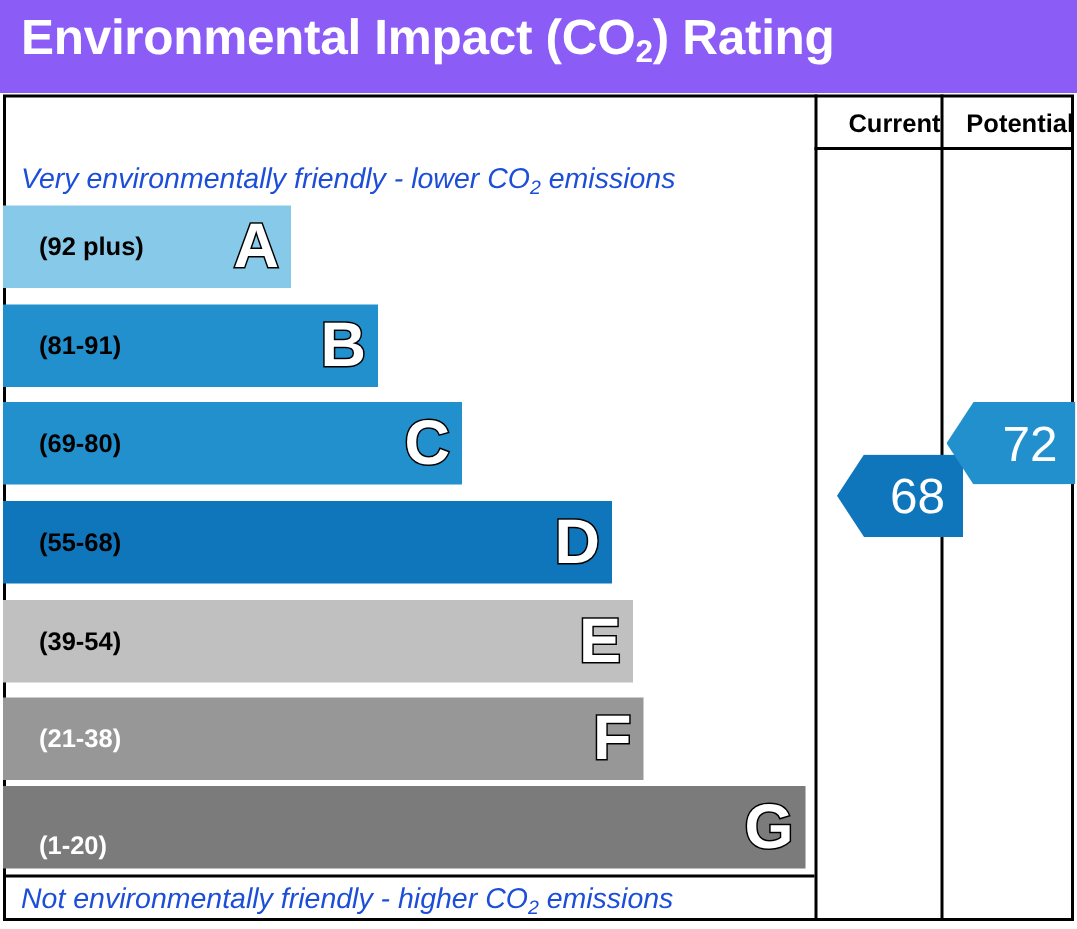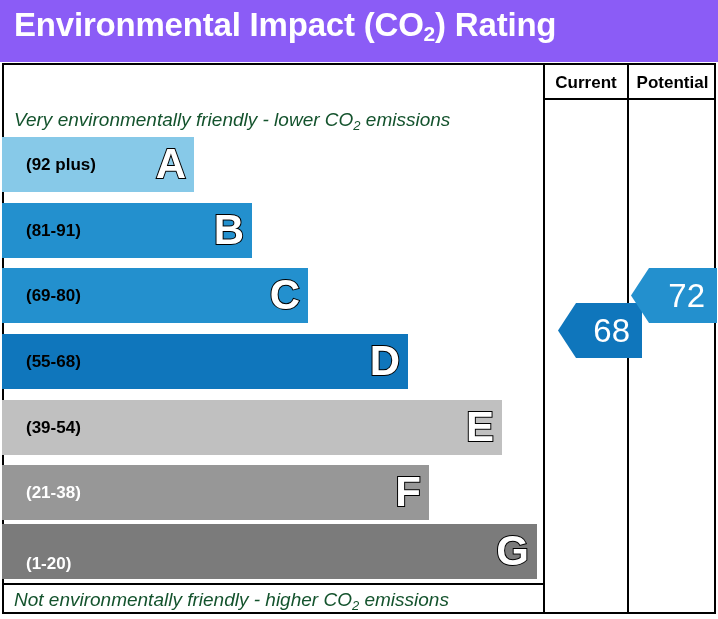--- a/index.html
+++ b/index.html
@@ -85,35 +85,35 @@
     height: 2px;
     background: #000000;
   }
 
   
   .col-header {
     position: absolute;
     top: 70px;
     height: 26px;
     line-height: 26px;
-    text-align: center;
+    text-align: right;
     font-size: 17px;
     font-weight: bold;
     color: #000000;
   }
   .col-header.current   { left: 545px; width: 82px; }
   .col-header.potential { left: 629px; width: 87px; }
 
   
   .caption {
     position: absolute;
     left: 14px;
     font-style: italic;
     font-size: 19px;
-    color: #14532d;
+    color: #1d4ed8;
     white-space: nowrap;
   }
   .caption sub {
     font-size: 13px;
     vertical-align: baseline;
     position: relative;
     top: 4px;
   }
   .caption.top    { top: 109px; }
   .caption.bottom { top: 589px; }
@@ -201,21 +201,21 @@
         <span class="band-letter">B</span>
       </div>
       <div class="band" style="top: 268px; width: 306px; background: rgb(35, 144, 206);">
         <span class="band-range" style="color: rgb(0, 0, 0);">(69-80)</span>
         <span class="band-letter">C</span>
       </div>
       <div class="band" style="top: 334px; width: 406px; background: rgb(15, 118, 188);">
         <span class="band-range" style="color: rgb(0, 0, 0);">(55-68)</span>
         <span class="band-letter">D</span>
       </div>
-      <div class="band" style="top: 400px; width: 500px; background: rgb(192, 192, 192);">
+      <div class="band" style="top: 400px; width: 420px; background: rgb(192, 192, 192);">
         <span class="band-range" style="color: rgb(0, 0, 0);">(39-54)</span>
         <span class="band-letter">E</span>
       </div>
       <div class="band" style="top: 465px; width: 427px; background: rgb(151, 151, 151);">
         <span class="band-range" style="color: rgb(255, 255, 255);">(21-38)</span>
         <span class="band-letter">F</span>
       </div>
       <div class="band" style="top: 524px; width: 535px; background: rgb(123, 123, 123);">
         <span class="band-range" style="color: rgb(255, 255, 255); margin-top: 12px;">(1-20)</span>
         <span class="band-letter">G</span>

